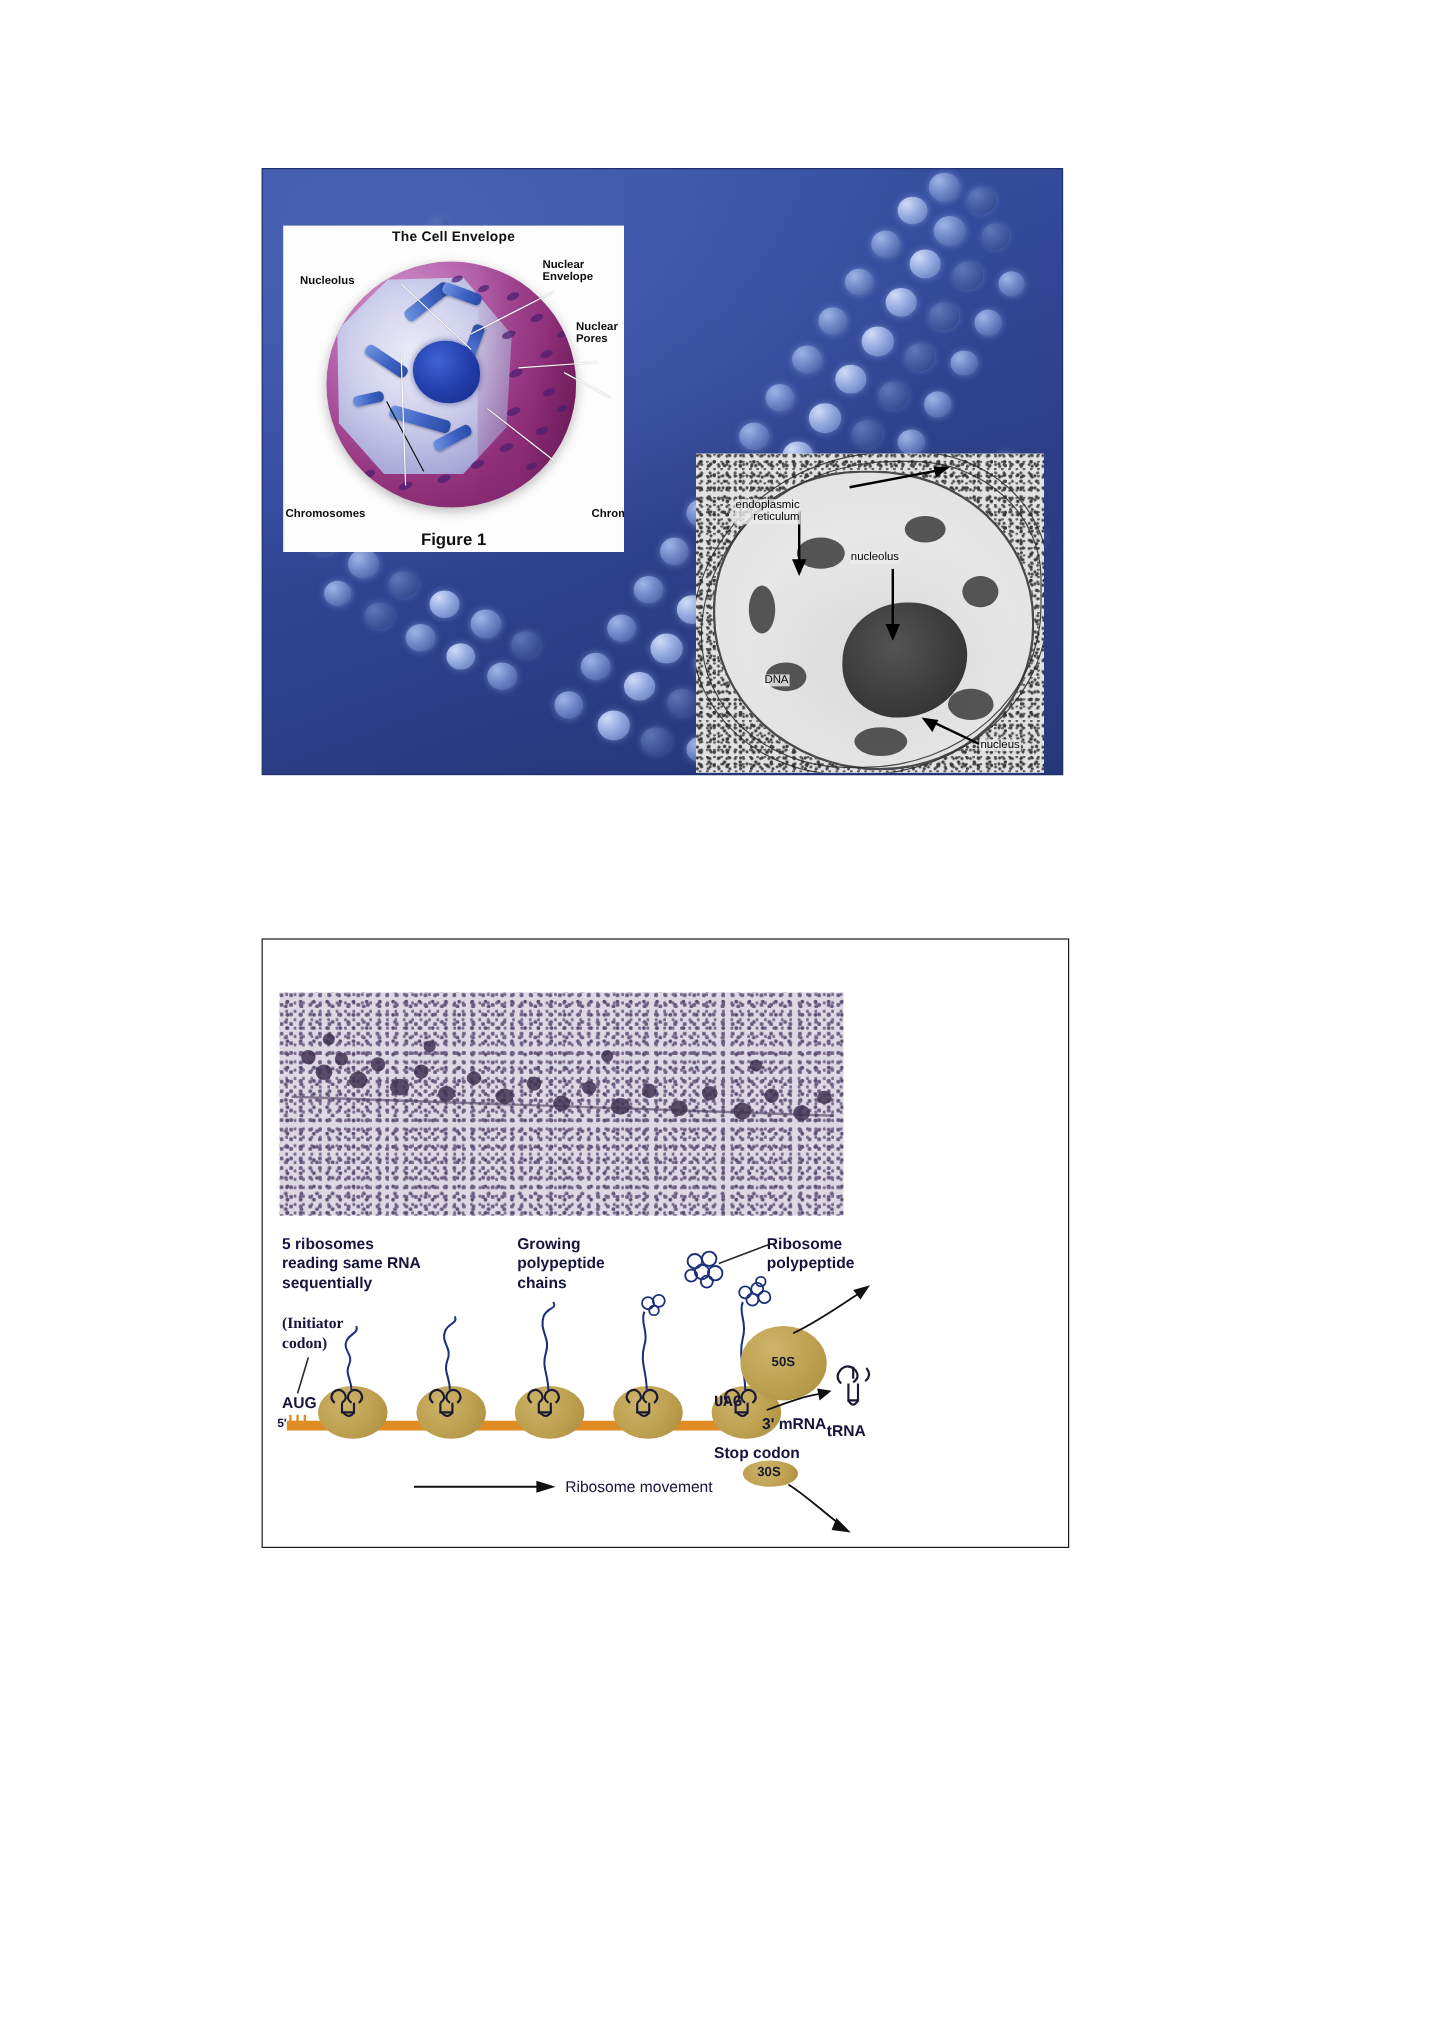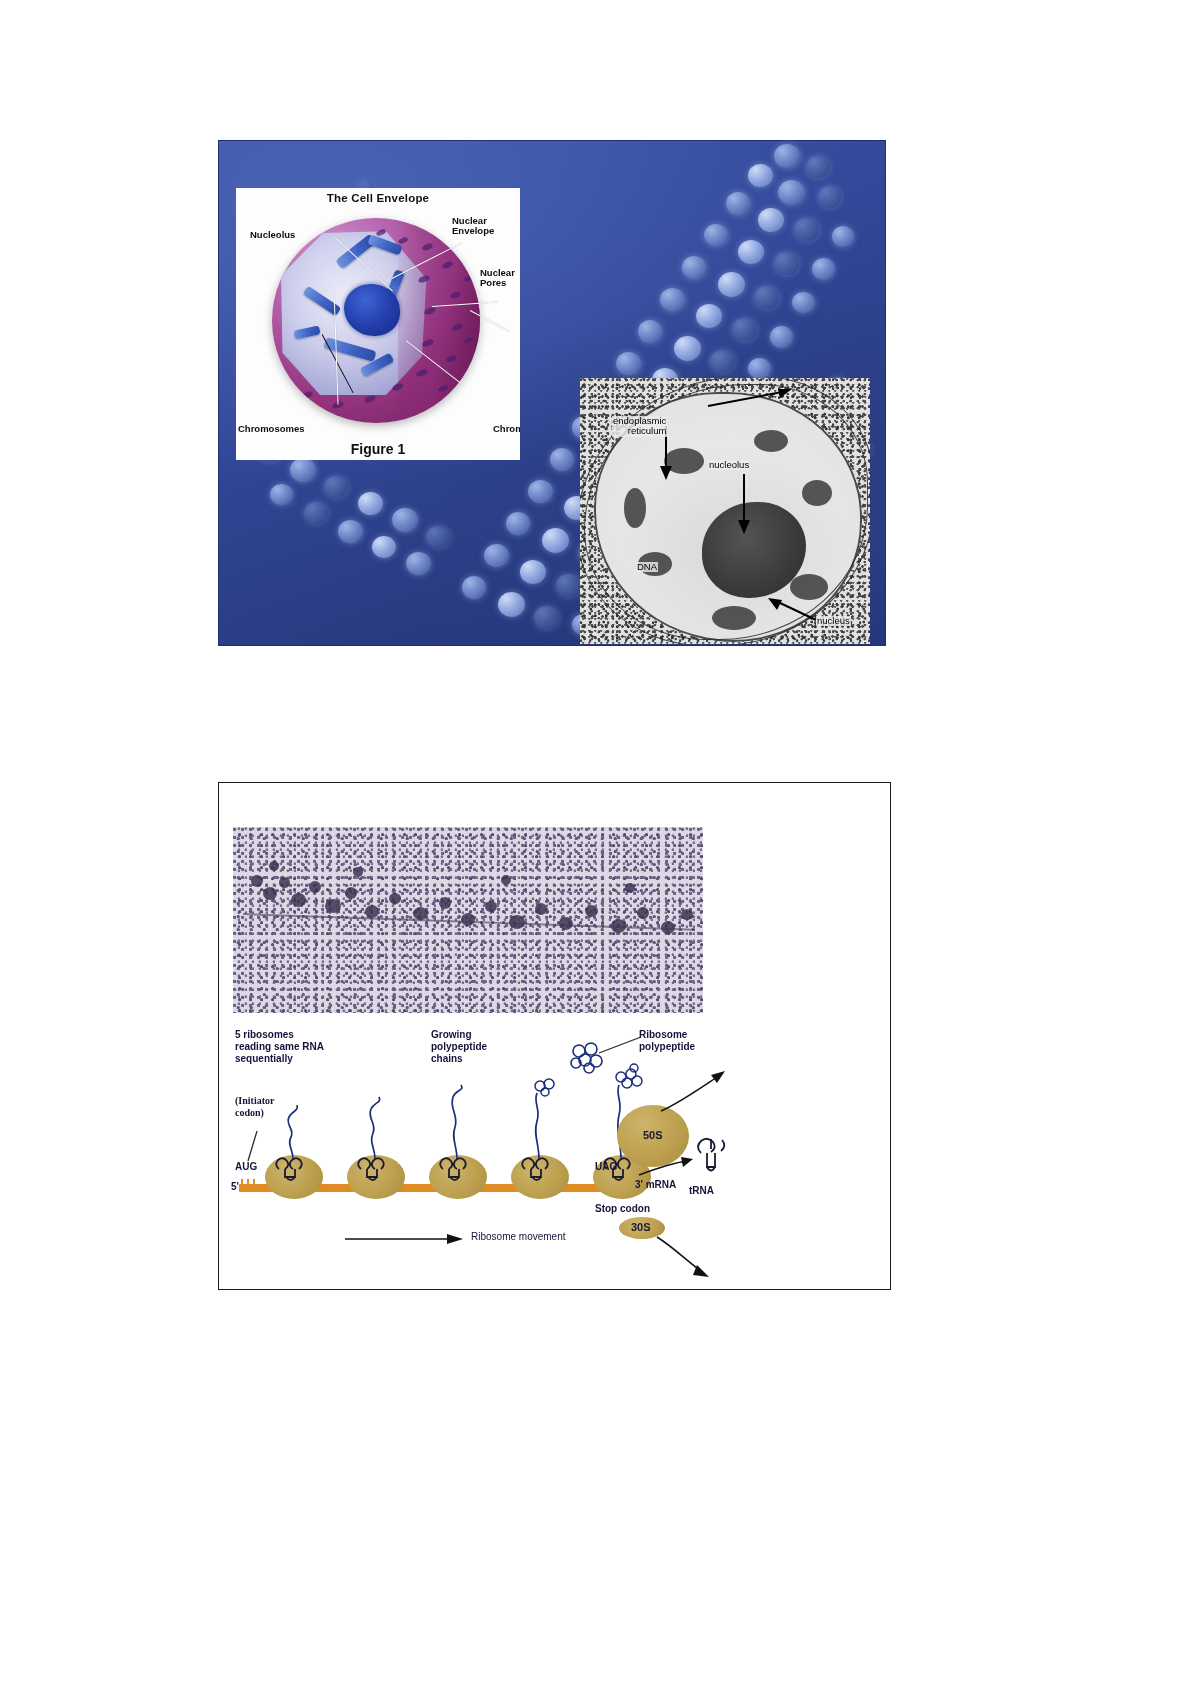--- a/index.html
+++ b/index.html
@@ -244,21 +244,21 @@
   }
   .poly-strand {
     position: absolute;
     height: 2px;
     background: #4a3e5e;
     opacity: .6;
     transform-origin: left center;
   }
   .t-lbl {
     position: absolute;
-    font-size: 10px;
+    font-size: 13px;
     color: #14143c;
     font-weight: bold;
     line-height: 1.22;
     white-space: pre-line;
     font-family: "Liberation Sans", sans-serif;
   }
   .t-lbl.thin { font-weight: normal; }
   .ribo {
     position: absolute;
     width: 58px; height: 44px;
@@ -614,21 +614,21 @@
     <path d="M14 104 C14 86, 8 76, 12 60 C16 46, 8 40, 12 30" stroke="#1c2f7a" stroke-width="1.7" fill="none"></path>
     <g stroke="#1c2f7a" stroke-width="1.5" fill="none">
       <circle cx="14" cy="22" r="5"></circle>
         <circle cx="24" cy="19" r="5"></circle>
       <circle cx="20" cy="28" r="5"></circle>
         <circle cx="30" cy="26" r="5"></circle>
       <circle cx="27" cy="13" r="4"></circle>
     </g>
   </svg>
 
-  <div class="t-lbl" style="left:376px;top:378px;">UAG</div>
+  <div class="t-lbl" style="left:376px;top:378px;font-family:Liberation Mono, monospace;">UAG</div>
   <div class="t-lbl" style="left:416px;top:396px;">3' mRNA</div>
   <div class="t-lbl" style="left:376px;top:420px;">Stop codon</div>
 
   <div class="ribo-50s" style="left:398px;top:322px;"></div>
   <div class="ribo-cap" style="left:424px;top:346px;">50S</div>
   <div class="ribo-small" style="left:400px;top:434px;"></div>
   <div class="ribo-cap" style="left:412px;top:438px;">30S</div>
 
   <svg style="position:absolute;left:440px;top:286px;" width="70" height="46">
     <path d="M2 42 C20 34, 40 20, 58 8" stroke="#111" stroke-width="1.5" fill="none"></path>

